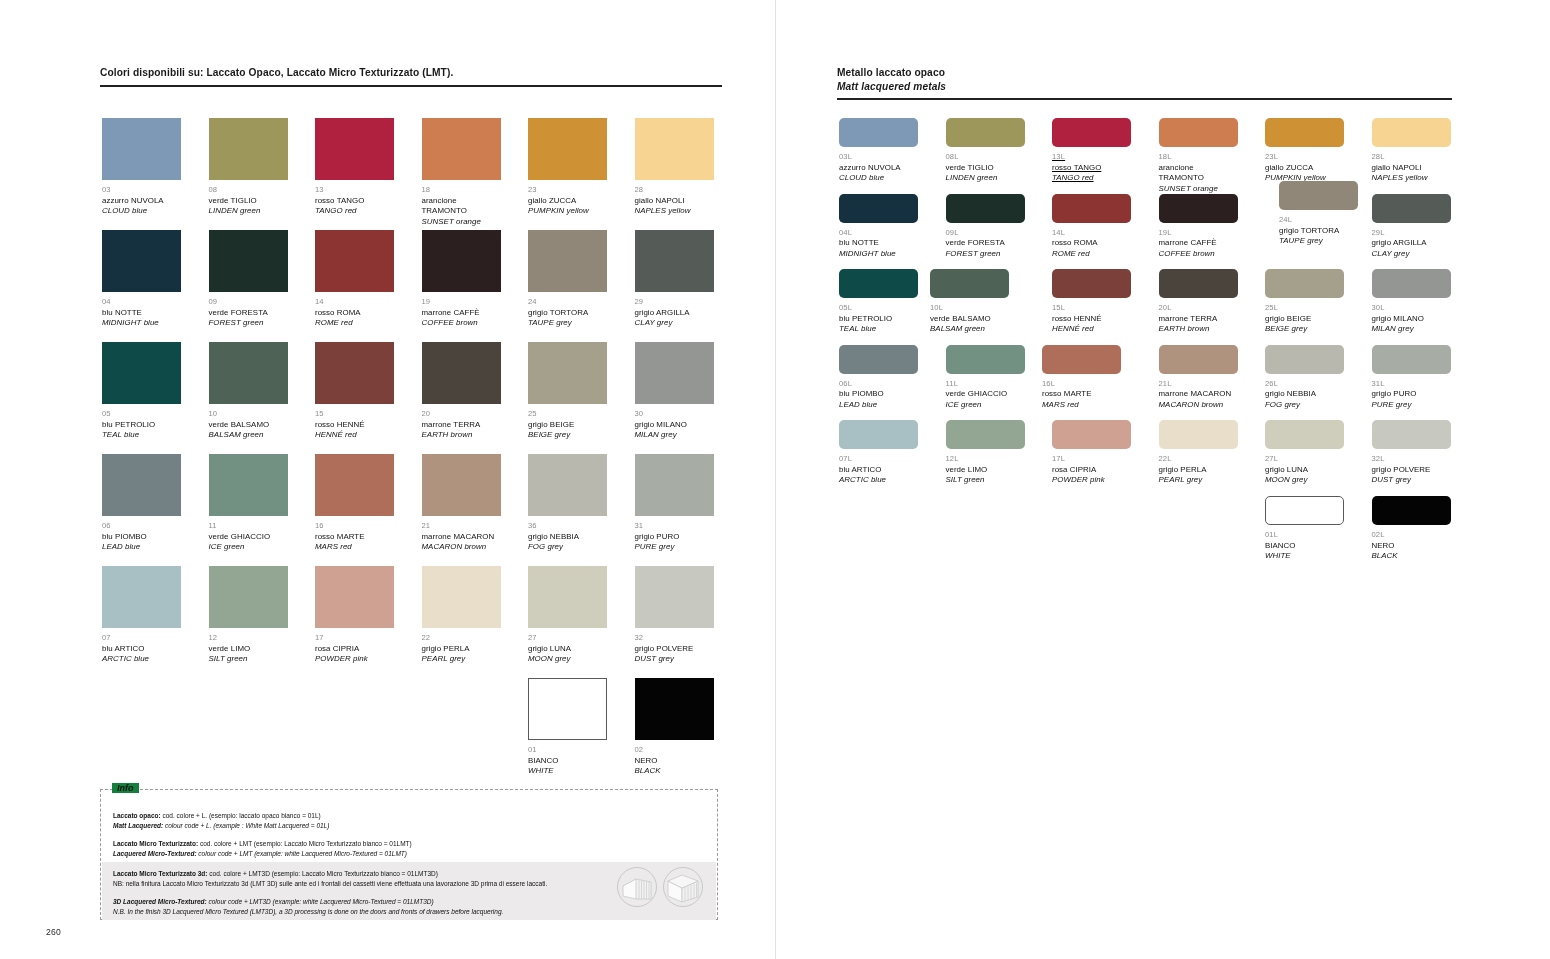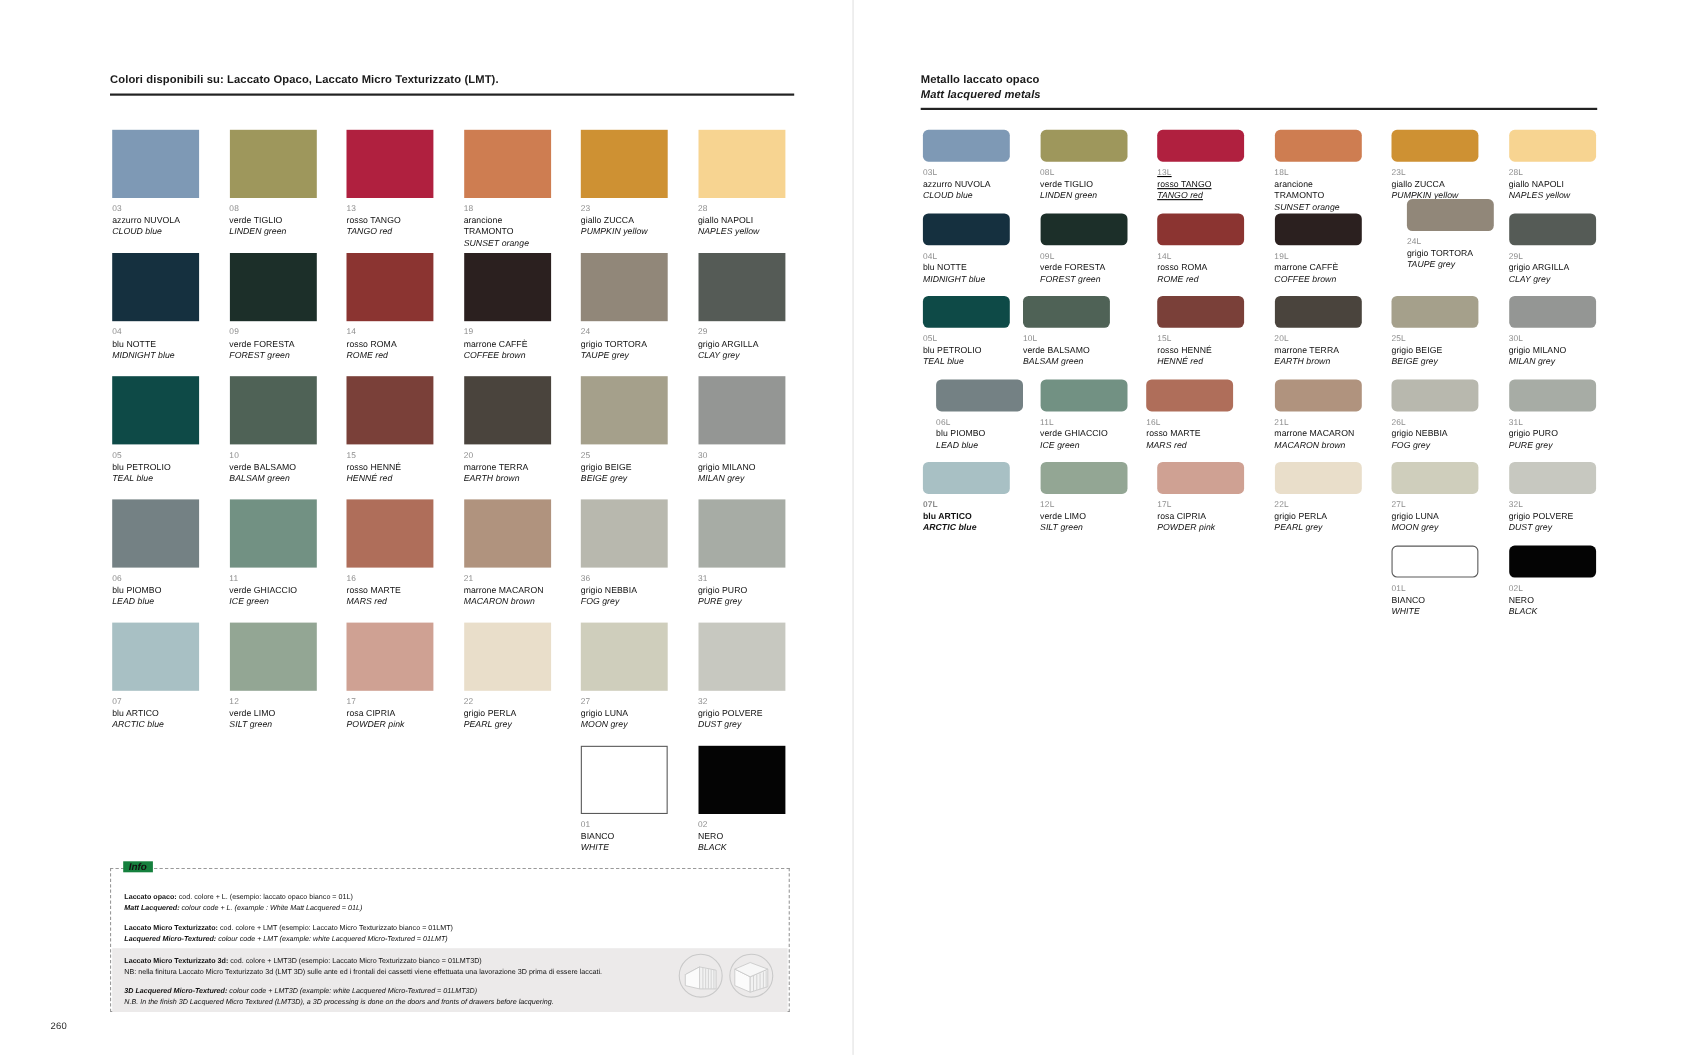--- a/index.html
+++ b/index.html
@@ -465,21 +465,21 @@
           <div class="code">25L</div>
           <div class="nm-it">grigio BEIGE</div>
           <div class="nm-en">BEIGE grey</div>
         </div>
         <div class="cell" style="left: 532.5px; top: 151.2px;">
           <div class="chip metal" style="background: rgb(148, 150, 148); height: 29px;"></div>
           <div class="code">30L</div>
           <div class="nm-it">grigio MILANO</div>
           <div class="nm-en">MILAN grey</div>
         </div>
-        <div class="cell" style="left: 12px; top: 226.8px;">
+        <div class="cell" style="left: 0px; top: 226.8px;">
           <div class="chip metal" style="background: rgb(116, 129, 132); height: 29px;"></div>
           <div class="code">06L</div>
           <div class="nm-it">blu PIOMBO</div>
           <div class="nm-en">LEAD blue</div>
         </div>
         <div class="cell" style="left: 106.5px; top: 226.8px;">
           <div class="chip metal" style="background: rgb(114, 145, 131); height: 29px;"></div>
           <div class="code">11L</div>
           <div class="nm-it">verde GHIACCIO</div>
           <div class="nm-en">ICE green</div>
@@ -501,21 +501,21 @@
           <div class="code">26L</div>
           <div class="nm-it">grigio NEBBIA</div>
           <div class="nm-en">FOG grey</div>
         </div>
         <div class="cell" style="left: 532.5px; top: 226.8px;">
           <div class="chip metal" style="background: rgb(167, 172, 165); height: 29px;"></div>
           <div class="code">31L</div>
           <div class="nm-it">grigio PURO</div>
           <div class="nm-en">PURE grey</div>
         </div>
-        <div class="cell" style="left: 0px; top: 302.4px; font-weight: bold;">
+        <div class="cell" style="left: 0px; top: 302.4px;">
           <div class="chip metal" style="background: rgb(168, 192, 196); height: 29px;"></div>
           <div class="code">07L</div>
           <div class="nm-it">blu ARTICO</div>
           <div class="nm-en">ARCTIC blue</div>
         </div>
         <div class="cell" style="left: 106.5px; top: 302.4px;">
           <div class="chip metal" style="background: rgb(147, 166, 148); height: 29px;"></div>
           <div class="code">12L</div>
           <div class="nm-it">verde LIMO</div>
           <div class="nm-en">SILT green</div>

